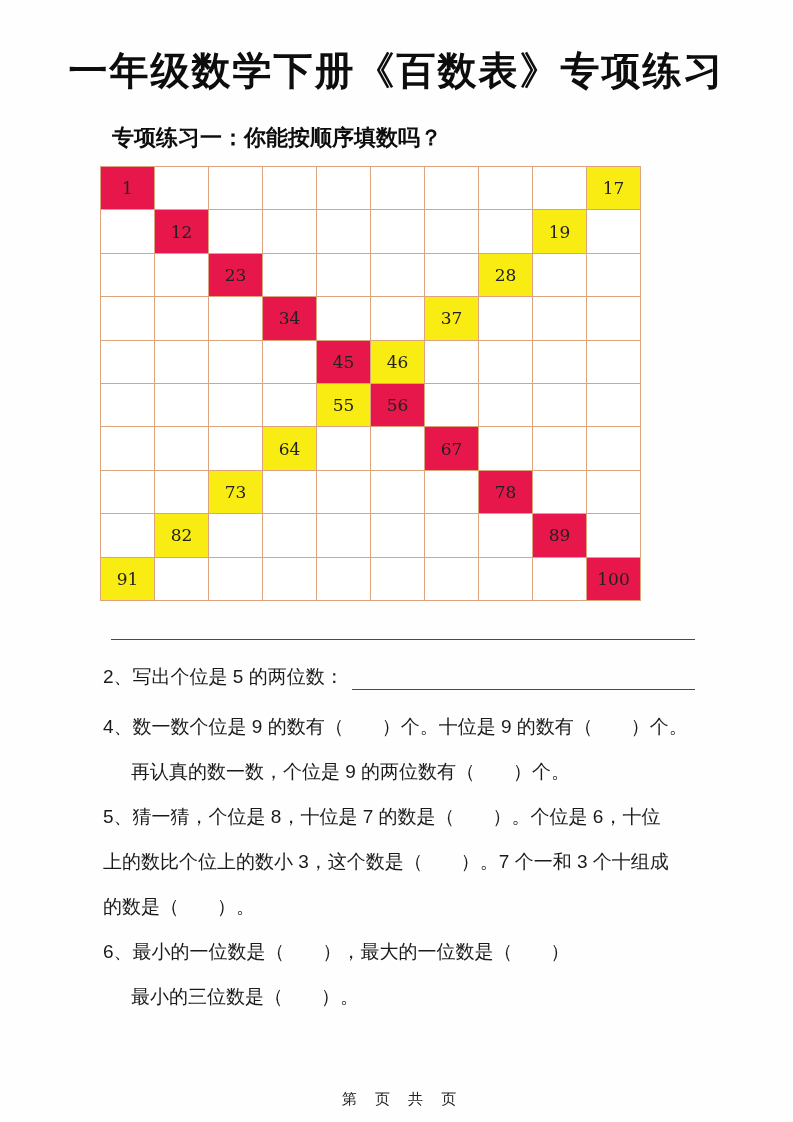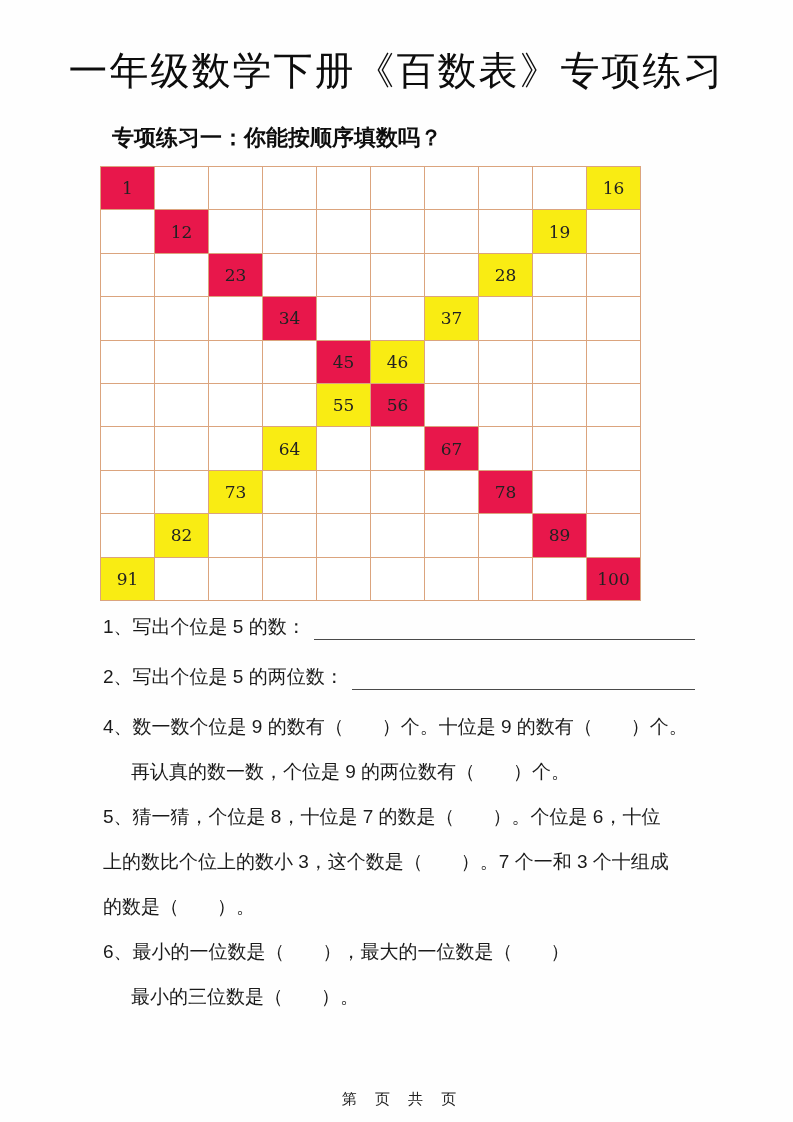--- a/index.html
+++ b/index.html
@@ -8,21 +8,21 @@
     position:relative;
     width:793px; height:1122px;
     background:#fefefe;
     overflow:hidden;
     font-family:"Liberation Sans","DejaVu Sans",sans-serif;
     color:#141414;
   }
   .title {
     position:absolute; top:44px; left:0; width:100%;
     text-align:center;
-    font-size:39px; font-weight:400; letter-spacing:2px;
+    font-size:39px; font-weight:700; letter-spacing:2px;
     color:#0d0d0d; white-space:nowrap;
   }
   .subtitle {
     position:absolute; top:123px; left:112px;
     font-size:22px; font-weight:700; color:#0d0d0d;
     white-space:nowrap;
   }
   .grid {
     position:absolute; left:100px; top:166px;
     width:541px; height:435px;
@@ -76,21 +76,21 @@
   <div class="grid">
       <div class="cell red">1</div>
       <div class="cell"></div>
       <div class="cell"></div>
       <div class="cell"></div>
       <div class="cell"></div>
       <div class="cell"></div>
       <div class="cell"></div>
       <div class="cell"></div>
       <div class="cell"></div>
-      <div class="cell yellow">16</div>
+      <div class="cell yellow">17</div>
       <div class="cell"></div>
       <div class="cell red">12</div>
       <div class="cell"></div>
       <div class="cell"></div>
       <div class="cell"></div>
       <div class="cell"></div>
       <div class="cell"></div>
       <div class="cell"></div>
       <div class="cell yellow">19</div>
       <div class="cell"></div>
@@ -170,21 +170,20 @@
       <div class="cell"></div>
       <div class="cell"></div>
       <div class="cell"></div>
       <div class="cell"></div>
       <div class="cell"></div>
       <div class="cell"></div>
       <div class="cell red">100</div>
     </div>
   <div class="questions">
       <div class="qline blankline">
-        <span class="qtext">1、写出个位是 5 的数：</span>
         <span class="fill"></span>
       </div>
       <div class="qline blankline">
         <span class="qtext">2、写出个位是 5 的两位数：</span>
         <span class="fill"></span>
       </div>
       <div class="qline">
         <span class="qtext">4、数一数个位是 9 的数有（　　）个。十位是 9 的数有（　　）个。</span>
       </div>
       <div class="qline indent">

